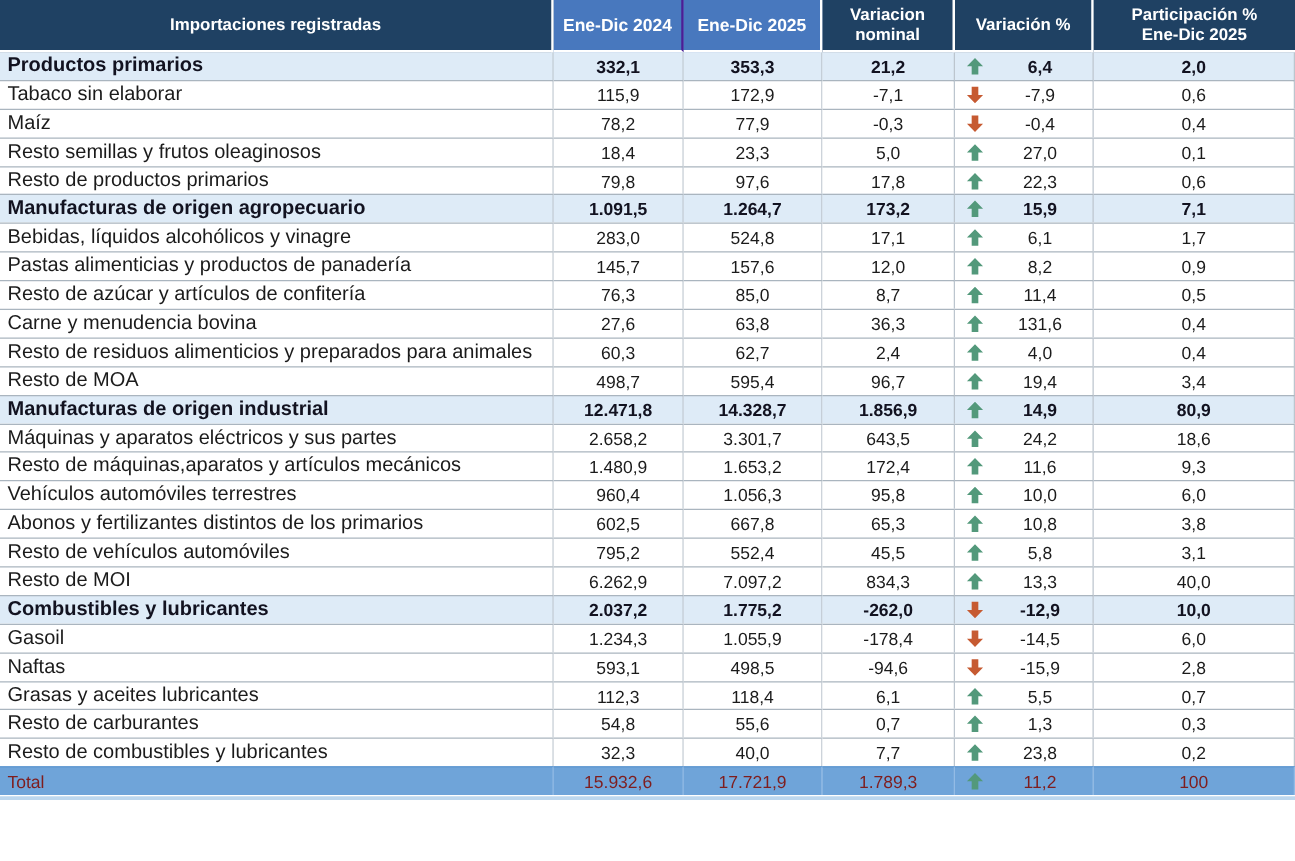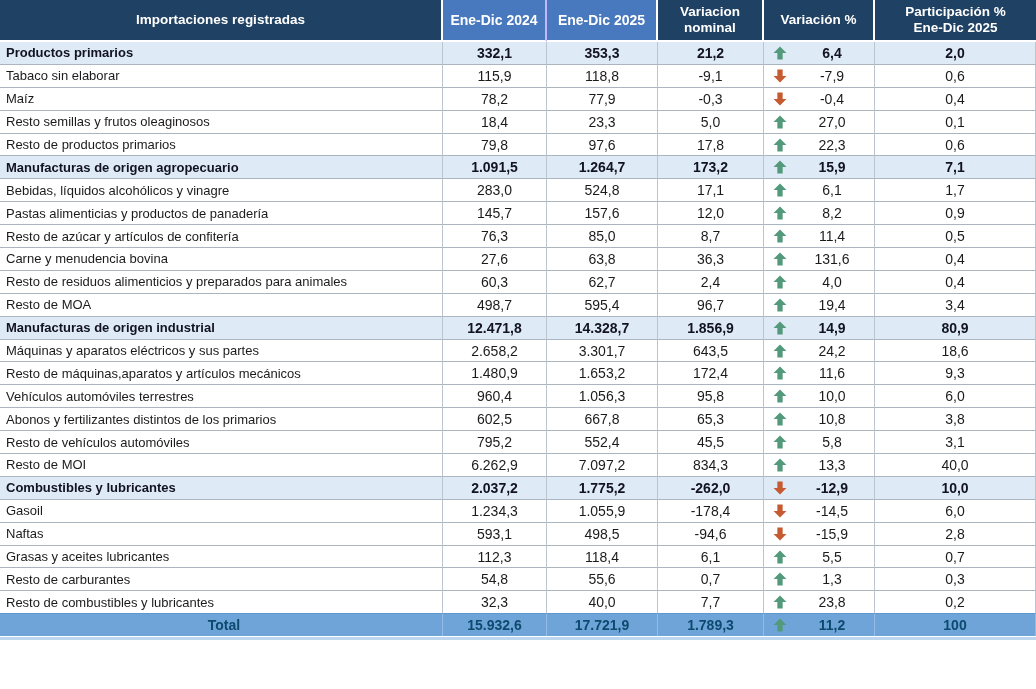--- a/index.html
+++ b/index.html
@@ -11,41 +11,41 @@
   table { border-collapse:separate; border-spacing:0; table-layout:fixed; width:1036px; }
   
   thead th {
     height:40px; vertical-align:middle; text-align:center;
     color:#ffffff; font-weight:bold; font-size:13.5px; line-height:1.18;
     border-bottom:2px solid #ffffff; padding:0 2px; box-sizing:content-box;
   }
   th.h-dark { background:#1F4163; }
   th.h-blue { background:#4878BE; font-size:14px; }
   th.gap-white { border-right:2px solid #ffffff; }
-  th.gap-blue  { border-right:2px solid #c4b5fd; }
+  th.gap-blue  { border-right:2px solid #4c1d95; }
   
   tbody td {
     height:21.9px; padding:0; font-size:14px; vertical-align:middle;
     border-top:1px solid #AAB5BF; border-right:1px solid #BCC5CE;
     white-space:nowrap; overflow:hidden; color:#1b1b1b;
   }
   tbody tr:first-child td { border-top:none; }
-  td.c-label { text-align:left; padding-left:6px; font-size:13px; }
+  td.c-label { text-align:left; padding-left:6px; font-size:16px; }
   td.c-num   { text-align:center; }
   td.c-var   { position:relative; text-align:center; }
   td.c-var .vnum { display:inline-block; padding-left:26px; }
   .arrow { position:absolute; left:9px; top:50%; transform:translateY(-50%); width:14px; height:15px; }
   .arrow svg { display:block; width:14px; height:15px; }
   .arrow.up svg polygon   { fill:#53997B; }
   .arrow.down svg polygon { fill:#C65A31; }
   tr.row-section td { background:#DEEBF7; font-weight:bold; color:#121220; }
   tr.row-item td    { background:#ffffff; }
   tr.row-total td   {
-    background:#6FA4D9; font-weight:bold; color:#0c4a6e;
-    border-top:1px solid #5E96CF; border-right:1px solid #93BBE5;text-align:center;
+    background:#6FA4D9; font-weight:normal; color:#7f1d1d;
+    border-top:1px solid #5E96CF; border-right:1px solid #93BBE5;
   }
   tr.row-total td.c-label { font-size:14px; }
   .bottom-line { width:1036px; height:3px; background:#BDD7EE; margin-top:1px; }
 </style>
 </head>
 <body>
 
 <div>
   <table>
     <colgroup>
@@ -81,22 +81,22 @@
           <td class="c-var"><span class="arrow up">
               <svg viewBox="0 0 100 100" xmlns="http://www.w3.org/2000/svg">
                 <polygon points="50,3 96,50 69,50 69,97 31,97 31,50 4,50"></polygon>
               </svg>
             </span><span class="vnum">6,4</span></td>
           <td class="c-num">2,0</td>
         </tr>
         <tr class="row-item">
           <td class="c-label">Tabaco sin elaborar</td>
           <td class="c-num">115,9</td>
-          <td class="c-num">118,8</td>
-          <td class="c-num">-9,1</td>
+          <td class="c-num">172,9</td>
+          <td class="c-num">-7,1</td>
           <td class="c-var"><span class="arrow down">
               <svg viewBox="0 0 100 100" xmlns="http://www.w3.org/2000/svg">
                 <polygon points="50,97 4,50 31,50 31,3 69,3 69,50 96,50"></polygon>
               </svg>
             </span><span class="vnum">-7,9</span></td>
           <td class="c-num">0,6</td>
         </tr>
         <tr class="row-item">
           <td class="c-label">Maíz</td>
           <td class="c-num">78,2</td>

